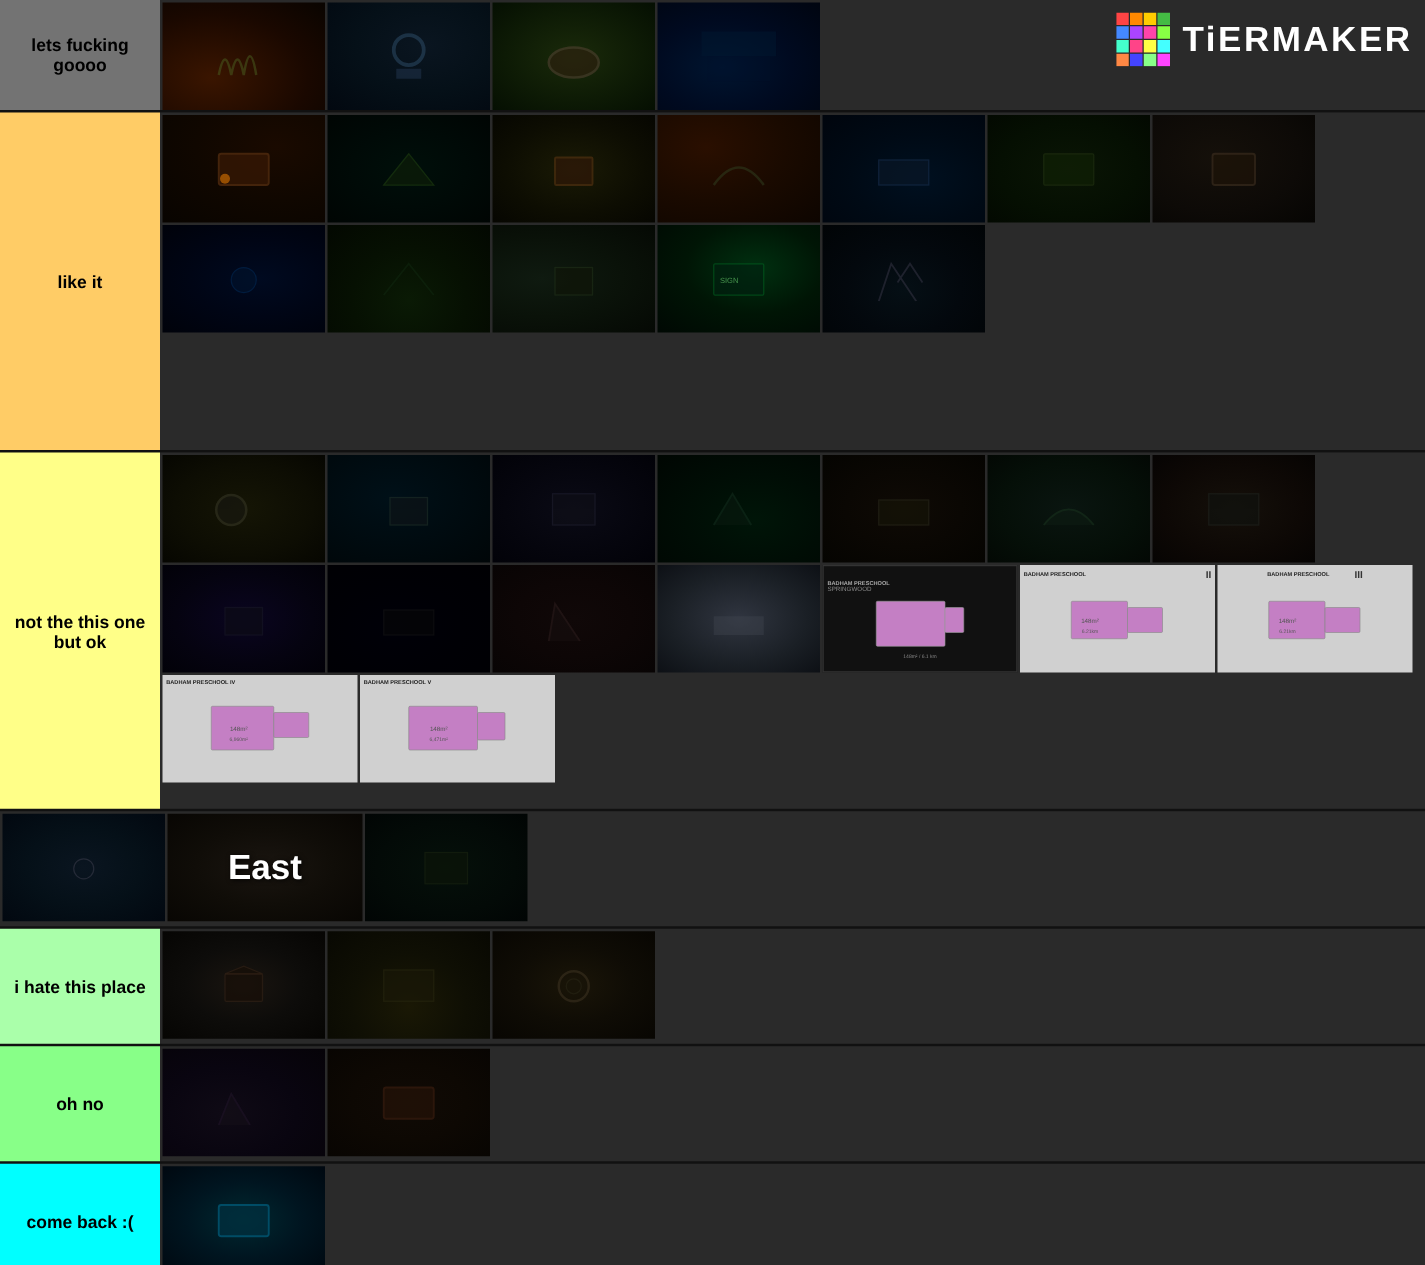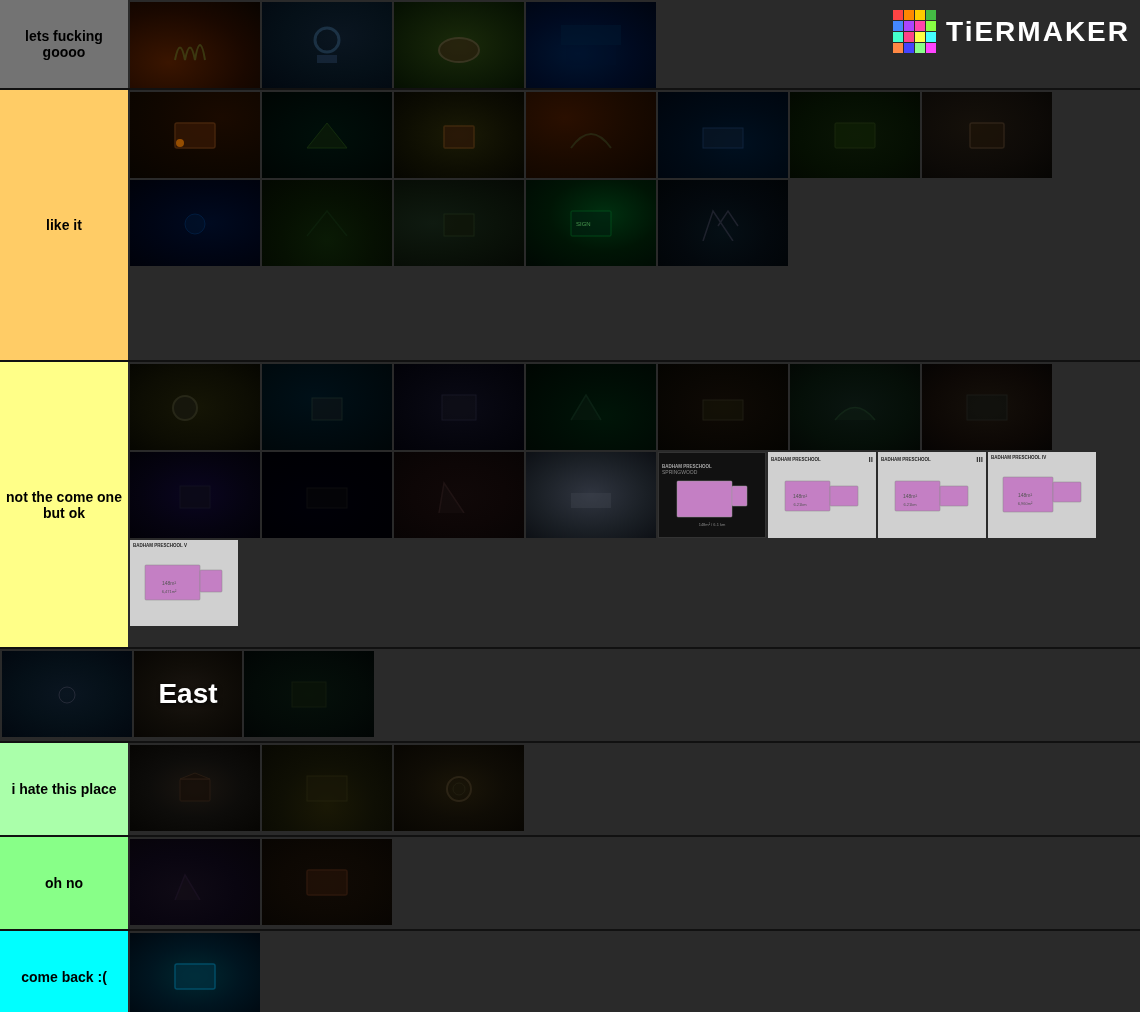--- a/index.html
+++ b/index.html
@@ -43,21 +43,21 @@
       flex-direction: row;
       flex-wrap: wrap;
       flex: 1;
       background: #2a2a2a;
       align-content: flex-start;
       padding: 2px;
       gap: 2px;
     }
 
     .tier-item {
-      width: 108px;
+      width: 156px;
       height: 86px;
       background: #333;
       overflow: hidden;
       position: relative;
       flex-shrink: 0;
     }
 
     .logo-grid {
       display: grid;
       grid-template-columns: repeat(4, 10px);
@@ -314,21 +314,21 @@
           <div class="img-overlay">
             <svg width="50" height="35">
               <path d="M5 35 L15 5 L35 35 M20 20 L30 5 L40 20" stroke="#303040" stroke-width="1.5" fill="none" opacity="0.6"></path>
             </svg>
           </div>
         </div>
     </div>
   </div>
 
   <div class="tier-row row-not-best">
-    <div class="tier-label" style="background:#ffff88; min-height:285px;">not the come one but ok</div>
+    <div class="tier-label" style="background:#ffff88; min-height:285px;">not the this one but ok</div>
     <div class="tier-items" style="position:relative;">
 
       <div class="tier-item sim-img c17">
           <div class="img-overlay">
             <svg width="50" height="35">
               <circle cx="15" cy="18" r="12" stroke="#303020" stroke-width="2" fill="#181810" opacity="0.7"></circle>
             </svg>
           </div>
         </div>
       <div class="tier-item sim-img c18">
@@ -428,21 +428,21 @@
               <rect x="50" y="10" width="28" height="20" rx="1" fill="#c47fc4" stroke="#888" stroke-width="0.5"></rect>
               <text x="20" y="22" font-size="5" fill="#555" text-anchor="middle">148m²</text>
               <text x="20" y="30" font-size="4" fill="#555" text-anchor="middle">6.21km</text>
             </svg>
           </div>
         </div>
       </div>
 
       <div class="tier-item" style="background:#d0d0d0;">
         <div style="width:100%;height:100%;display:flex;flex-direction:column;padding:3px;font-family:Arial,sans-serif;">
-          <div style="display:flex;justify-content:space-between;align-items:center;gap:20px;">
+          <div style="display:flex;justify-content:center;align-items:center;gap:20px;">
             <span style="font-size:4.5px;font-weight:bold;color:#222;text-transform:uppercase;">BADHAM PRESCHOOL</span>
             <span style="font-size:8px;font-weight:bold;color:#333;">III</span>
           </div>
           <div style="flex:1;display:flex;align-items:center;justify-content:center;margin-top:2px;">
             <svg width="85" height="50" viewBox="0 0 85 50">
               <rect x="5" y="5" width="45" height="30" rx="1" fill="#c47fc4" stroke="#888" stroke-width="0.5"></rect>
               <rect x="50" y="10" width="28" height="20" rx="1" fill="#c47fc4" stroke="#888" stroke-width="0.5"></rect>
               <text x="20" y="22" font-size="5" fill="#555" text-anchor="middle">148m²</text>
               <text x="20" y="30" font-size="4" fill="#555" text-anchor="middle">6.21km</text>
             </svg>

